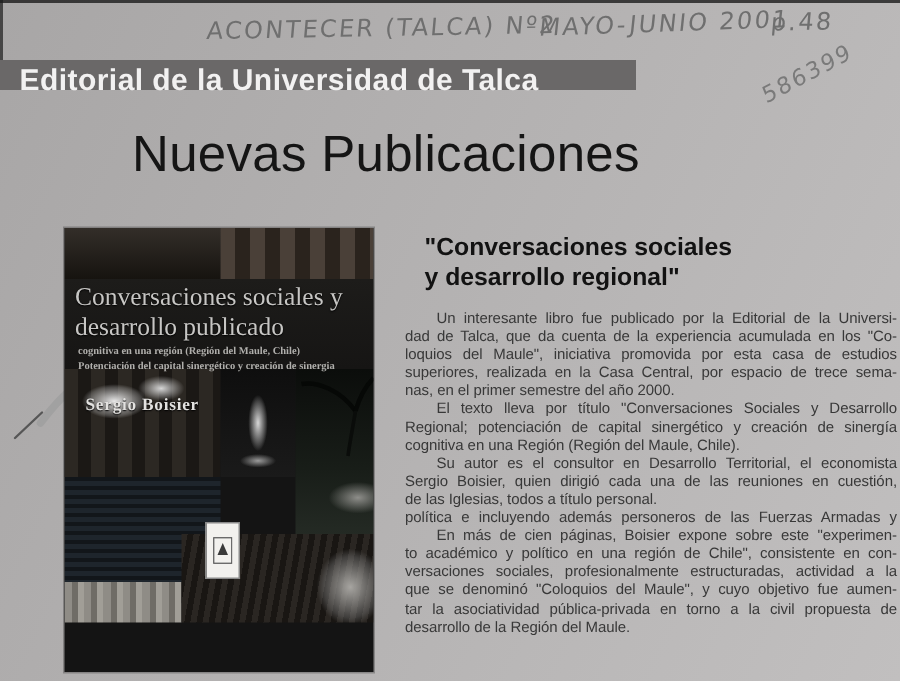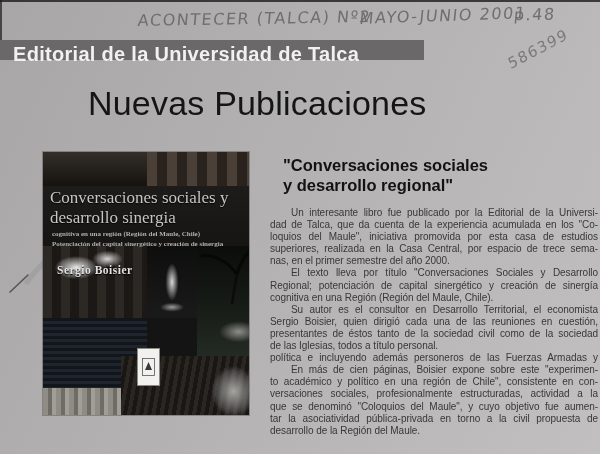--- a/index.html
+++ b/index.html
@@ -26,21 +26,21 @@
     line-height:28px; padding-left:13px; letter-spacing:.3px; white-space:nowrap; }
 
   
   .page-title{ position:absolute; left:64px; top:84px; font-size:34px; font-weight:normal;
     color:#151515; letter-spacing:.2px; white-space:nowrap;margin-left:24px; }
 
   
   .pen-mark{ position:absolute; left:6px; top:248px; }
 
   
-  .cover{ position:absolute; left:43px; top:152px; width:206px; height:263px;
+  .cover{ position:absolute; left:43px; top:152px; width:206px; height:296px;
     background:#141414; overflow:hidden; box-shadow:0 0 0 1px rgba(0,0,0,.25);text-decoration:underline; }
   .cover .tile{ position:absolute; }
   .cv-top-left{ left:0; top:0; width:104px; height:34px;
     background:linear-gradient(180deg,#332e29,#16130f); }
   .cv-top-right{ left:104px; top:0; width:102px; height:34px;
     background:repeating-linear-gradient(90deg,#4a4038 0 10px,#2a231d 10px 20px),
                linear-gradient(180deg,rgba(255,255,255,.08),rgba(0,0,0,.4)); }
   .cv-title-band{ left:0; top:34px; width:206px; height:60px;
     background:linear-gradient(180deg,#1d1c1a,#161514); }
   .cv-title{ position:absolute; left:7px; top:36px; width:196px;
@@ -122,21 +122,21 @@
         <path d="M40 28 C44 14 50 8 52 6" stroke="#060806" stroke-width="3" fill="none"></path>
         <path d="M40 28 C38 40 36 50 35 58" stroke="#0a0c0a" stroke-width="2.4" fill="none"></path>
       </svg>
     </div>
     <div class="tile cv-water"></div>
     <div class="tile cv-aerial"></div>
     <div class="tile cv-ground"></div>
 
     <div class="cv-title">
       <div>Conversaciones sociales y</div>
-      <div>desarrollo sinergia</div>
+      <div>desarrollo publicado</div>
     </div>
     <div class="cv-subtitle">
       <div>cognitiva en una región (Región del Maule, Chile)</div>
       <div>Potenciación del capital sinergético y creación de sinergia</div>
     </div>
     <div class="cv-author">Sergio Boisier</div>
 
     <div class="cv-logo">
       <svg width="13" height="18" viewBox="0 0 13 18">
         <rect x="0.5" y="0.5" width="12" height="17" fill="none" stroke="#555" stroke-width="0.8"></rect>
@@ -159,21 +159,20 @@
         <div class="line last">nas, en el primer semestre del año 2000.</div>
       </div>
       <div>
         <div class="line first">El texto lleva por título "Conversaciones Sociales y Desarrollo</div>
         <div class="line">Regional; potenciación de capital sinergético y creación de sinergía</div>
         <div class="line last">cognitiva en una Región (Región del Maule, Chile).</div>
       </div>
       <div>
         <div class="line first">Su autor es el consultor en Desarrollo Territorial, el economista</div>
         <div class="line">Sergio Boisier, quien dirigió cada una de las reuniones en cuestión,</div>
-        <div class="line">presentantes de éstos tanto de la sociedad civil como de la sociedad</div>
         <div class="line last">de las Iglesias, todos a título personal.</div>
         <div class="line">política e incluyendo además personeros de las Fuerzas Armadas y</div>
       </div>
       <div>
         <div class="line first">En más de cien páginas, Boisier expone sobre este "experimen-</div>
         <div class="line">to académico y político en una región de Chile", consistente en con-</div>
         <div class="line">versaciones sociales, profesionalmente estructuradas, actividad a la</div>
         <div class="line">que se denominó "Coloquios del Maule", y cuyo objetivo fue aumen-</div>
         <div class="line">tar la asociatividad pública-privada en torno a la civil propuesta de</div>
         <div class="line last">desarrollo de la Región del Maule.</div>

